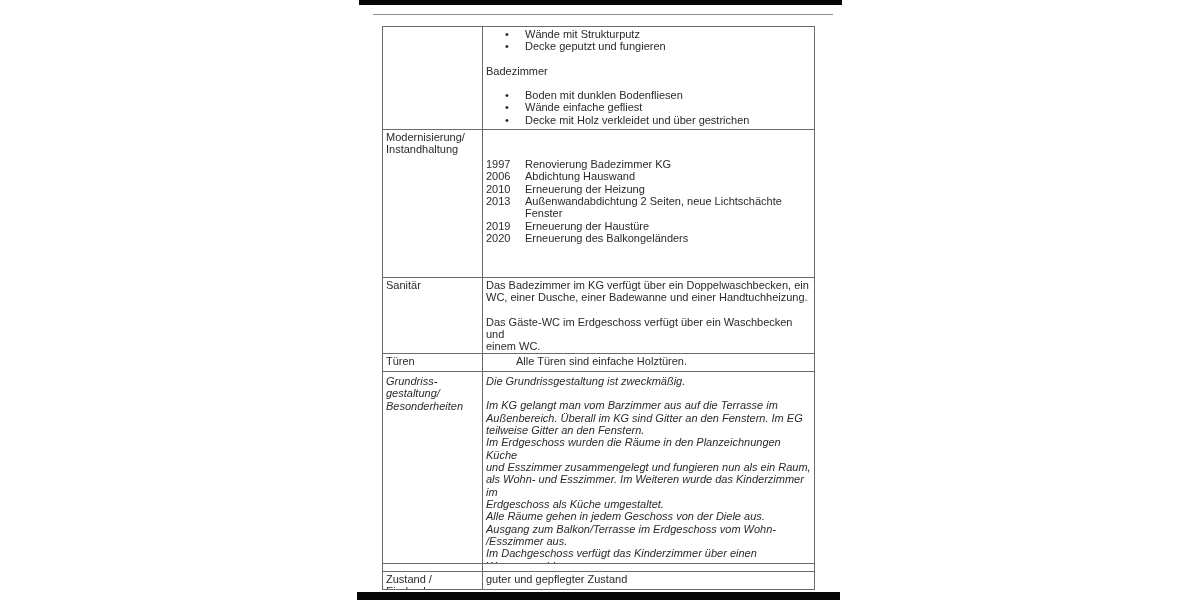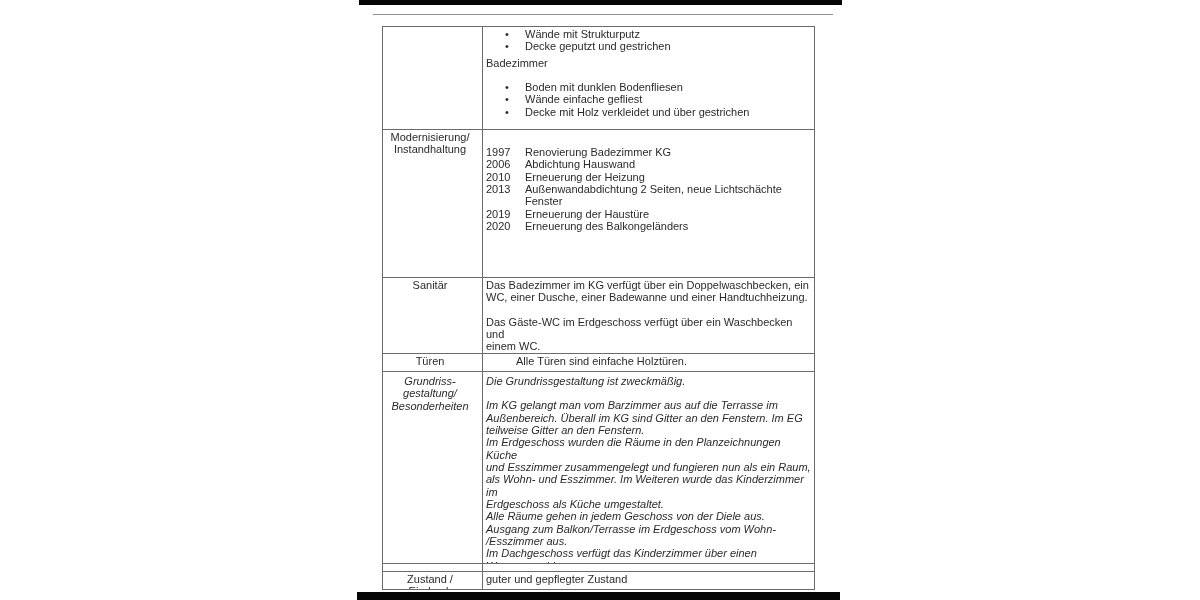--- a/index.html
+++ b/index.html
@@ -18,35 +18,35 @@
   }
   .row { display:flex; box-sizing:border-box; border-bottom:1px solid #6b6b6b; overflow:hidden; }
   .row:last-child { border-bottom:none; }
   .r1 { height:103px; } .r2 { height:148px; } .r3 { height:76px; }
   .r4 { height:18px;gap:30px;  } .r5 { height:192px; } .r6 { height:8px; }
   .r7 { height:17px;  }
 
   .label-cell {
     width:100px; flex:none; box-sizing:border-box;
     border-right:1px solid #6b6b6b; padding:1px 8px 0 3px;
-    white-space:pre-line; overflow:hidden;text-align:center;
+    white-space:pre-line; overflow:hidden;
   }
   .content-cell { flex:1; box-sizing:border-box; padding:1px 2px 0 3px; overflow:hidden; }
   .r5 .label-cell, .r5 .content-cell { padding-top:3px;font-style:italic; }
 
   .para { white-space:pre-line; }
   .para + .para { margin-top:12px; }
 
   .bullet-item { position:relative; padding-left:39px; }
   .bullet-glyph { position:absolute; left:19px; top:0; }
-  .subheading { margin-top:4px; }
+  .subheading { margin-top:12px; }
   .bullet-list.second { margin-top:12px; }
 
   .intro { white-space:pre-line; }
-  .timeline { margin-top:15px; }
+  .timeline { margin-top:27px; }
   .tl-row { display:flex; }
   .tl-year { width:39px; flex:none; }
   .tl-event { white-space:pre-line; }
 </style>
 </head>
 <body>
 
 <div class="screen">
 
   <div class="top-bar"></div>
@@ -57,21 +57,21 @@
     <div class="row r1">
       <div class="label-cell"></div>
       <div class="content-cell">
         <div class="bullet-list">
           <div class="bullet-item">
             <span class="bullet-glyph">•</span>
             <span>Wände mit Strukturputz</span>
           </div>
           <div class="bullet-item">
             <span class="bullet-glyph">•</span>
-            <span>Decke geputzt und gestrichen</span>
+            <span>Decke geputzt und fungieren</span>
           </div>
         </div>
         <div class="subheading">Badezimmer</div>
         <div class="bullet-list second">
           <div class="bullet-item">
             <span class="bullet-glyph">•</span>
             <span>Boden mit dunklen Bodenfliesen</span>
           </div>
           <div class="bullet-item">
             <span class="bullet-glyph">•</span>

